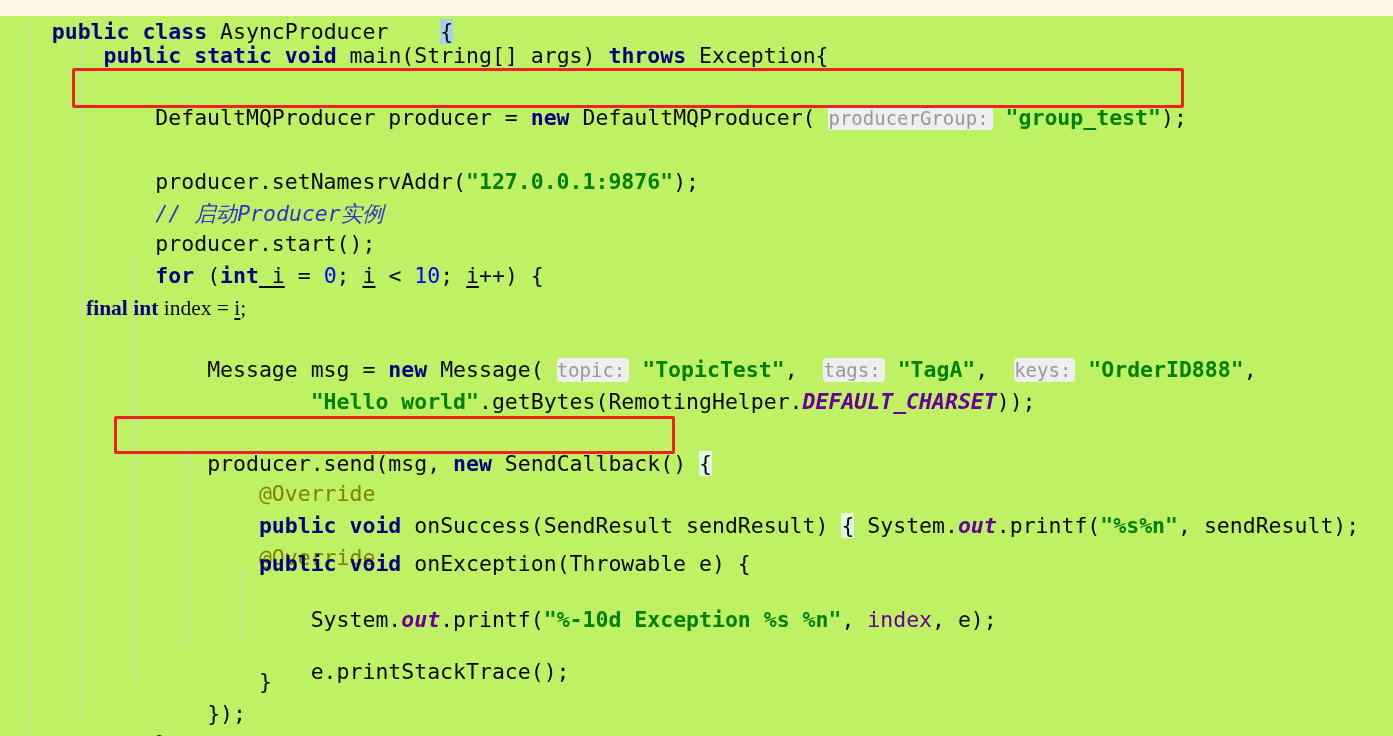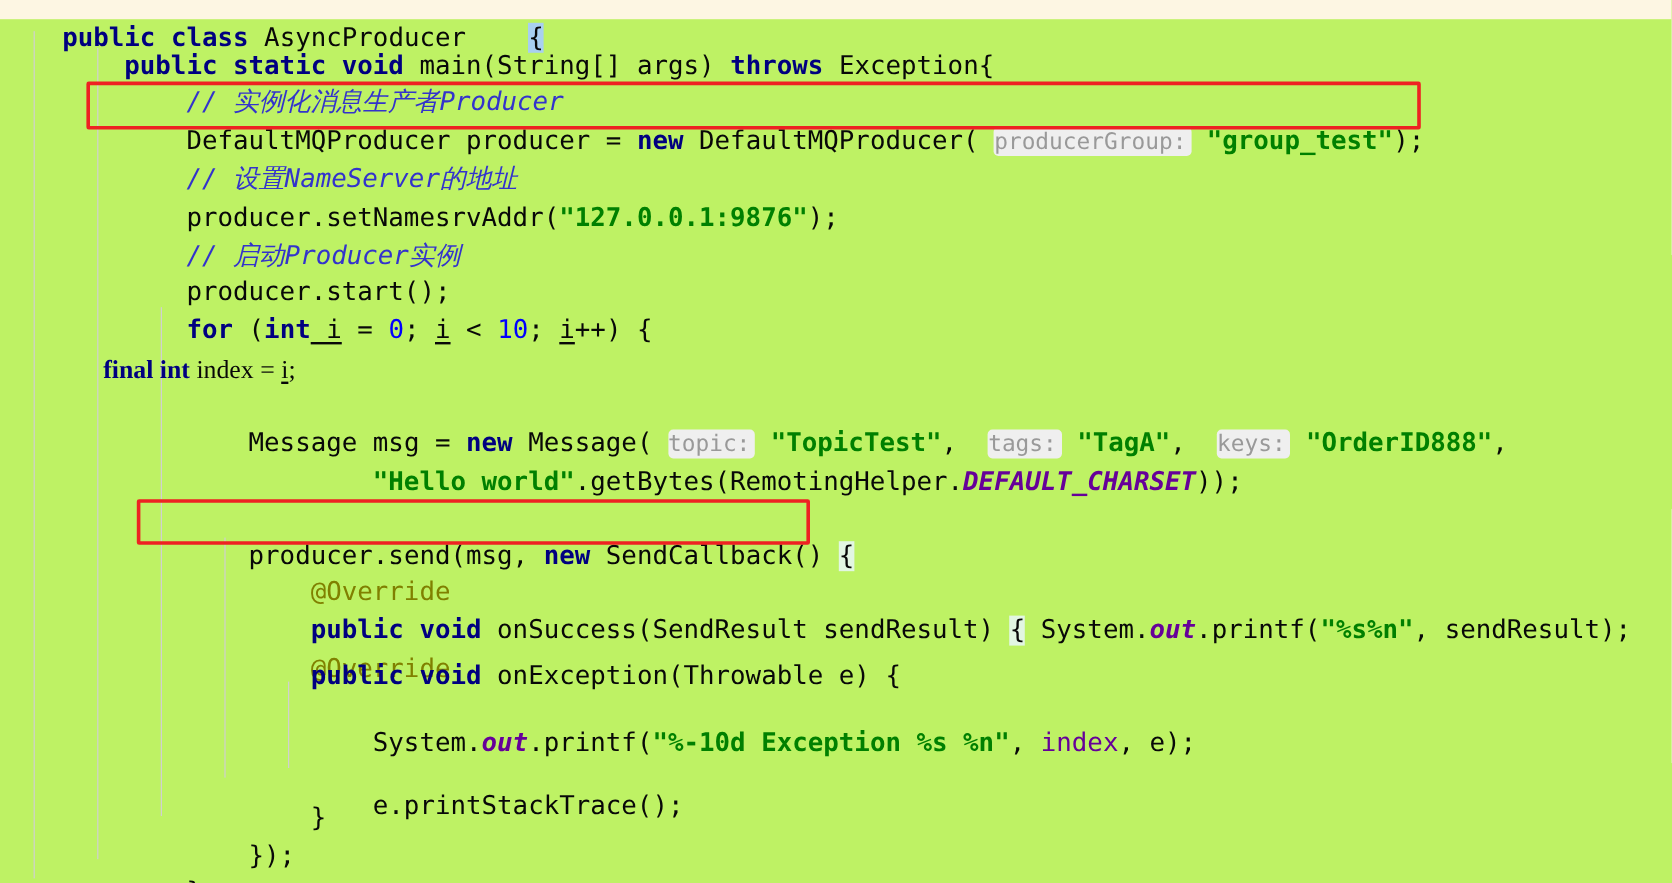--- a/index.html
+++ b/index.html
@@ -104,30 +104,27 @@
 
   <div class="line caret-line" style="top:-16px;">
     <span class="kw">public</span><span class="plain"> </span><span class="kw">class</span><span class="plain"> </span><span class="plain">AsyncProducer</span><span class="plain">    </span><span class="brace-sel">{</span>
   </div>
 
   <div class="line" style="top:8px;">
     <span class="ind">    </span><span class="kw">public</span><span class="plain"> </span><span class="kw">static</span><span class="plain"> </span><span class="kw">void</span><span class="plain"> </span><span class="plain">main(String[] args)</span><span class="plain"> </span><span class="kw">throws</span><span class="plain"> </span><span class="plain">Exception{</span>
   </div>
 
   <div class="line" style="top:38px;">
-    <span class="ind">        </span><span class="cmt">// 实例化消息生产者Producer</span>
+    <span class="ind">        </span>
   </div>
 
   <div class="line" style="top:70px;">
     <span class="ind">        </span><span class="plain">DefaultMQProducer producer = </span><span class="kw">new</span><span class="plain"> DefaultMQProducer(</span><span class="plain"> </span><span class="hint">producerGroup:</span><span class="plain"> </span><span class="str">"group_test"</span><span class="plain">);</span>
   </div>
 
-  <div class="line" style="top:102px;">
-    <span class="ind">        </span><span class="cmt">// 设置NameServer的地址</span>
-  </div>
 
   <div class="line" style="top:134px;">
     <span class="ind">        </span><span class="plain">producer.setNamesrvAddr(</span><span class="str">"127.0.0.1:9876"</span><span class="plain">);</span>
   </div>
 
   <div class="line" style="top:166px;">
     <span class="ind">        </span><span class="cmt">// 启动Producer实例</span>
   </div>
 
   <div class="line" style="top:196px;">

